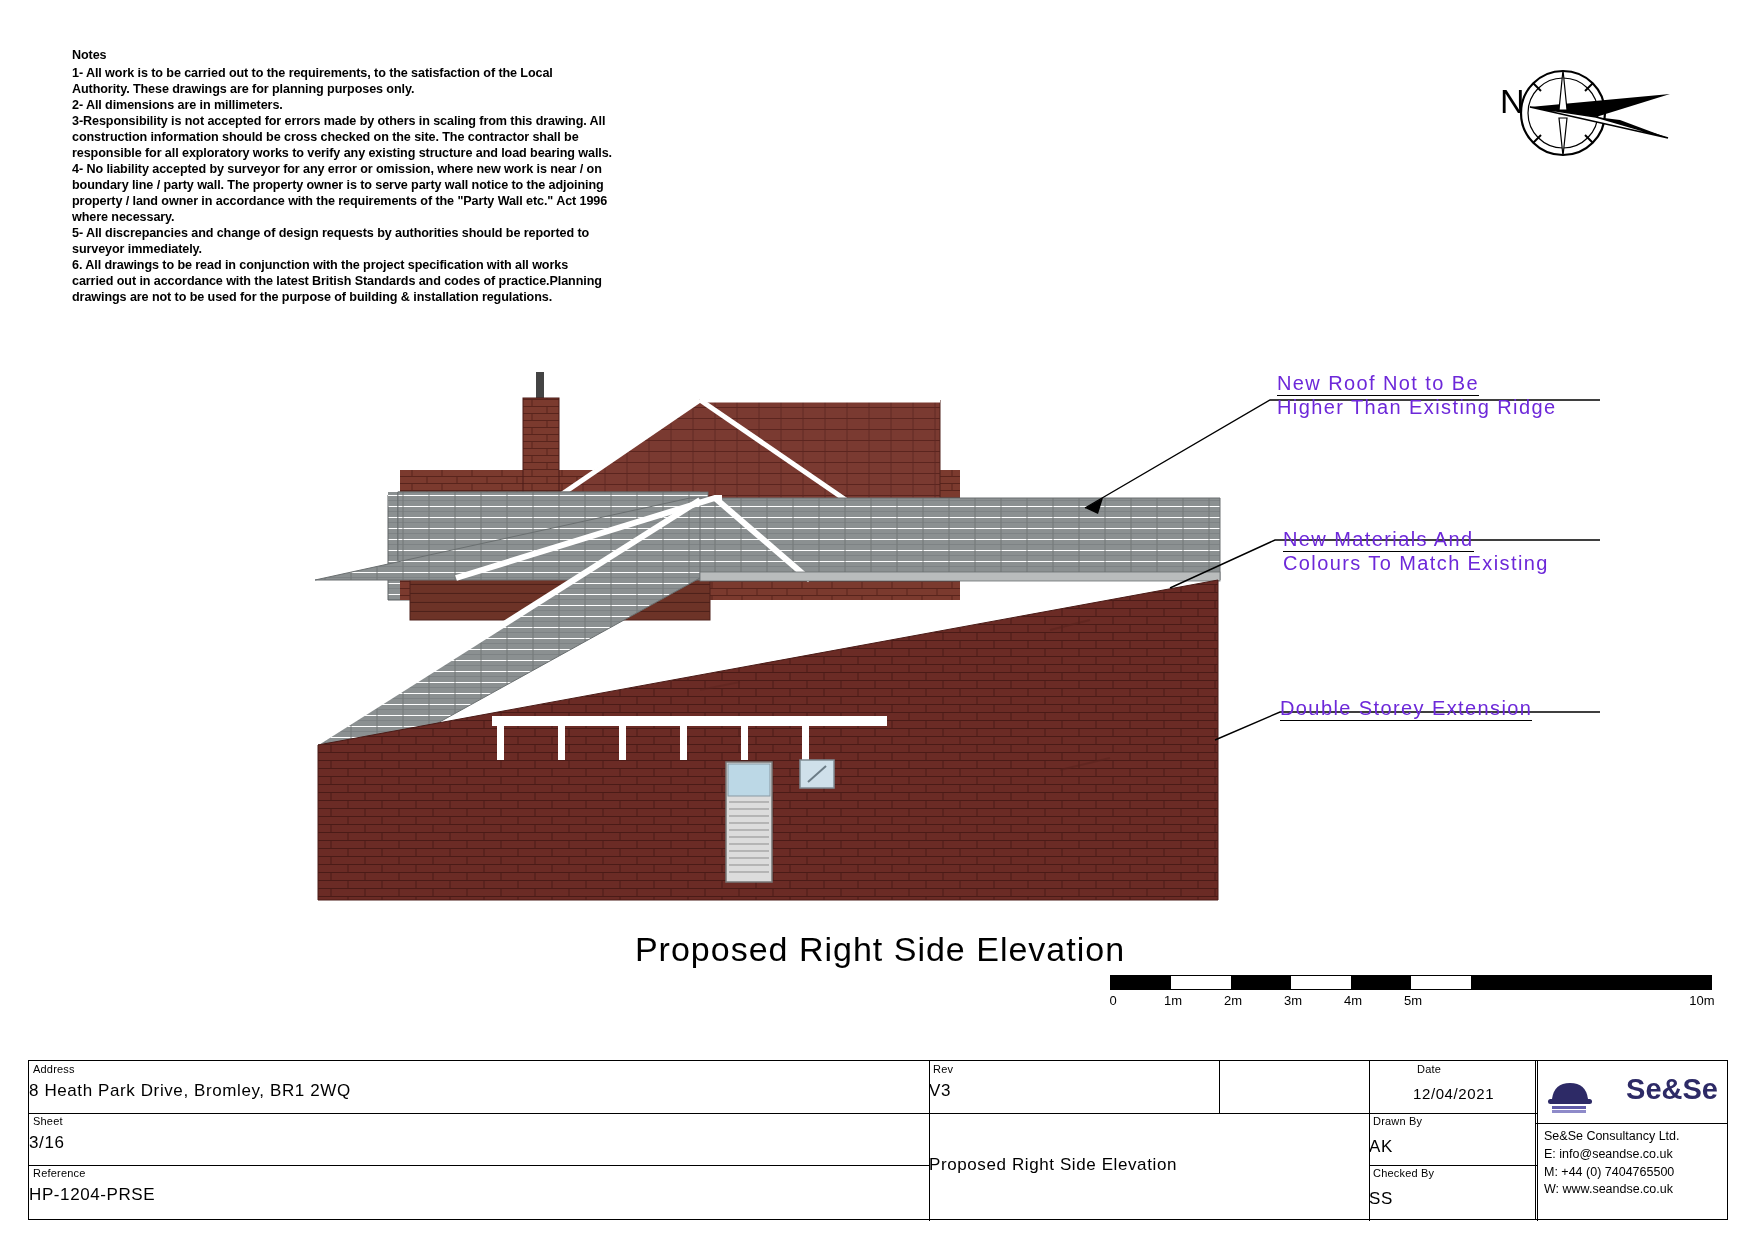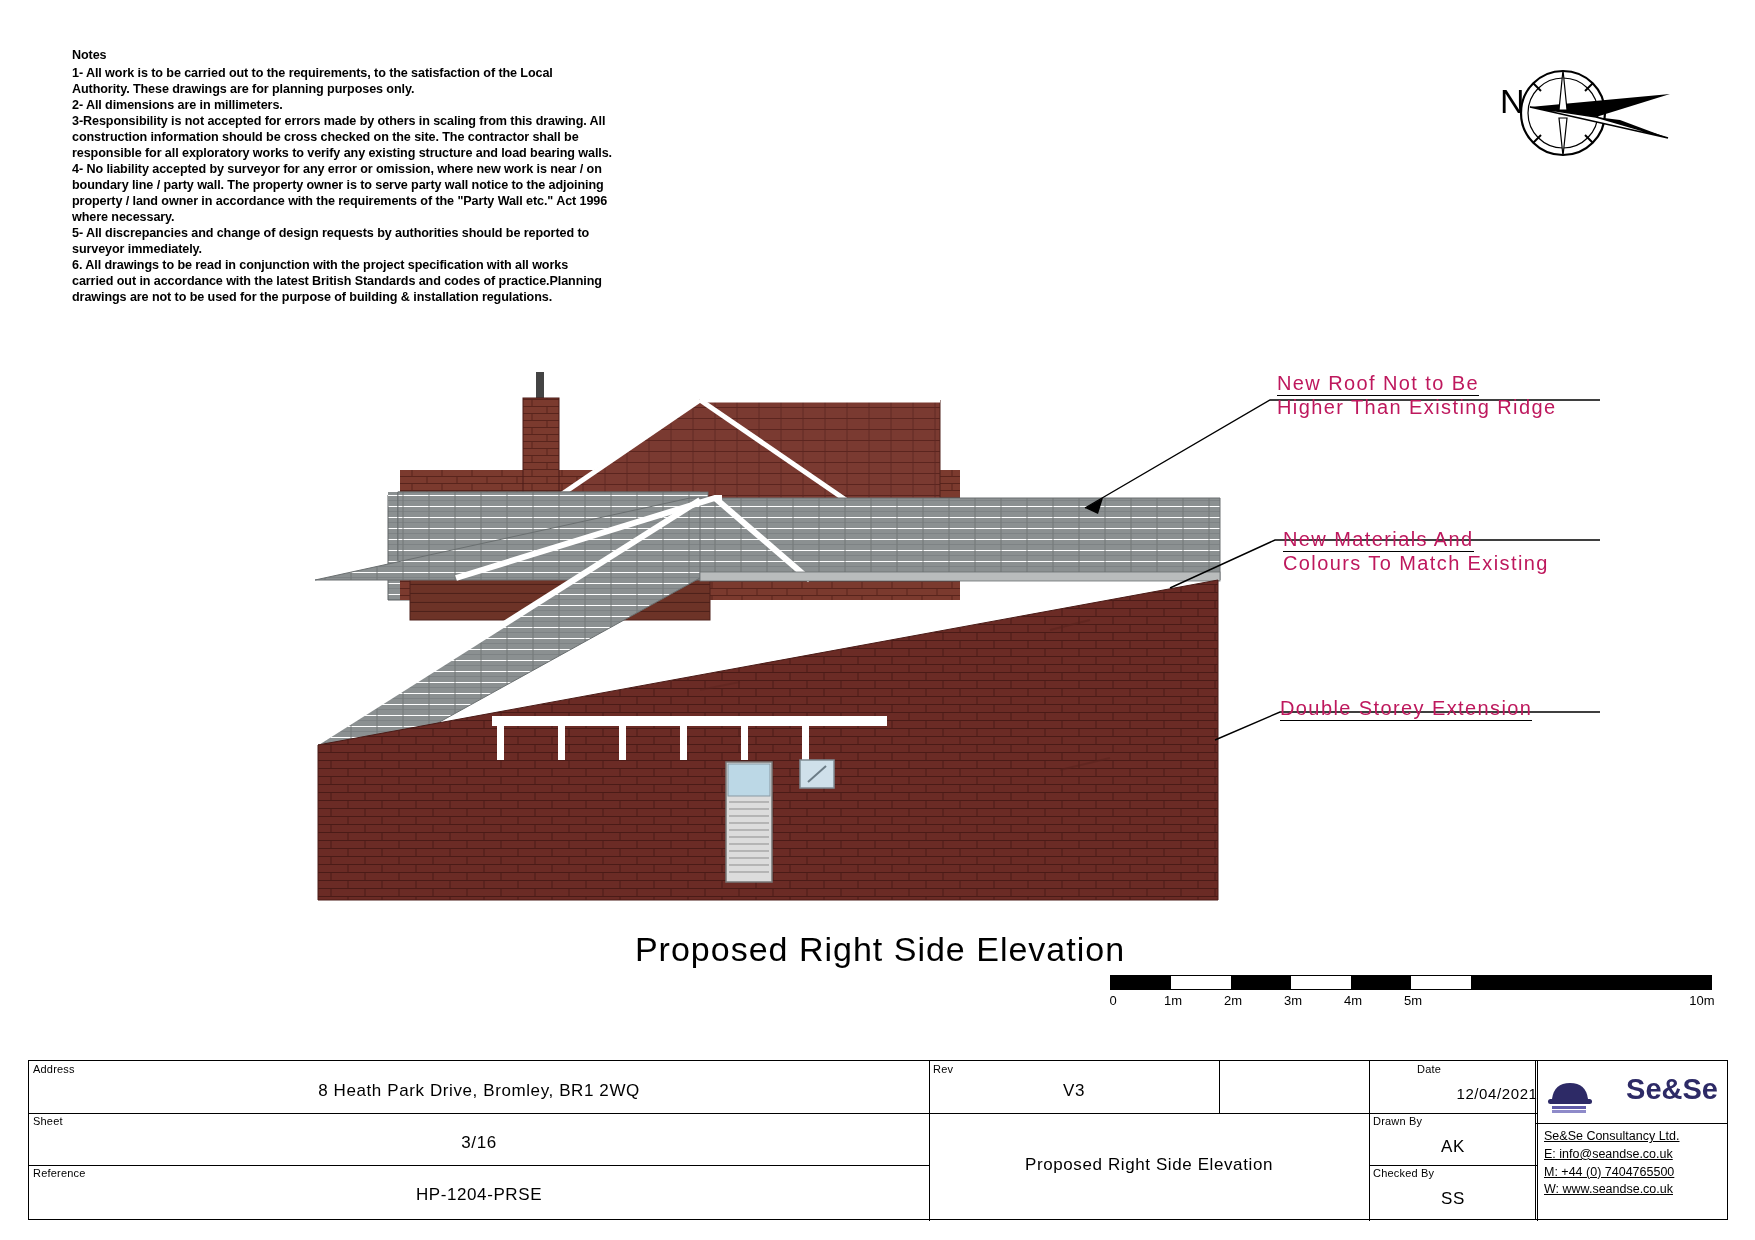--- a/index.html
+++ b/index.html
@@ -27,21 +27,21 @@
     position:absolute;left:1500px;top:60px;width:190px;height:110px;
   }
   #north .nletter{
     position:absolute;left:0px;top:22px;font-size:34px;font-family:"Liberation Sans",sans-serif;
   }
   
   #drawing{position:absolute;left:0;top:0;width:1755px;height:1040px;}
   
   .callout{
     position:absolute;font-family:"Liberation Sans", sans-serif;
-    font-size:20px;letter-spacing:1.4px;white-space:nowrap;color:#be185d;
+    font-size:20px;letter-spacing:1.4px;white-space:nowrap;color:#6d28d9;
   }
   .callout .ln{display:block;}
   .callout .u{border-bottom:1.5px solid #000;display:inline-block;}
   
   #elevation-title{
     position:absolute;left:600px;top:930px;width:560px;text-align:center;
     font-size:34px;letter-spacing:1px;
   }
   
   #scale-wrap{position:absolute;left:1110px;top:975px;width:610px;}
@@ -51,35 +51,35 @@
   #scale-nums{position:relative;width:600px;height:20px;font-size:13px;margin-top:3px;}
   #scale-nums span{position:absolute;top:0;transform:translateX(-50%);}
   
   #titleblock{
     position:absolute;left:28px;top:1060px;width:1700px;height:160px;
     border:1.3px solid #000;box-sizing:border-box;
     font-family:"Liberation Sans", sans-serif;
   }
   .tb-cell{position:absolute;box-sizing:border-box;border-right:1.3px solid #000;}
   .tb-lbl{position:absolute;left:4px;top:2px;font-size:11px;letter-spacing:0.2px;}
-  .tb-val{position:absolute;left:0;right:0;top:20px;text-align:center;font-size:17px;letter-spacing:0.6px;}
+  .tb-val{position:absolute;left:0;right:0;top:20px;font-size:17px;letter-spacing:0.6px;}
   .hline{position:absolute;left:0;height:0;border-top:1.3px solid #000;}
   .vline{position:absolute;top:0;width:0;border-left:1.3px solid #000;}
   
   #logo-box{
     position:absolute;right:0;top:0;width:192px;height:100%;
     box-sizing:border-box;border-left:1.3px solid #000;
   }
   #logo-top{height:62px;border-bottom:1.3px solid #000;position:relative;}
   #logo-name{
     position:absolute;right:9px;top:12px;font-size:29px;font-weight:bold;color:#2d2a66;
     letter-spacing:0px;
   }
   #logo-mark{position:absolute;left:10px;top:8px;width:48px;height:46px;}
-  #logo-info{padding:4px 8px;font-size:12.5px;line-height:1.42;text-decoration:underline;}
+  #logo-info{padding:4px 8px;font-size:12.5px;line-height:1.42;}
   #logo-info .co{font-weight:normal;}
 </style>
 </head>
 <body>
 
 <div class="sheet">
 
   <div id="notes">
     <div class="title">Notes</div>
     <p>1- All work is to be carried out to the requirements, to the satisfaction of the Local Authority. These drawings are for planning purposes only.</p>

